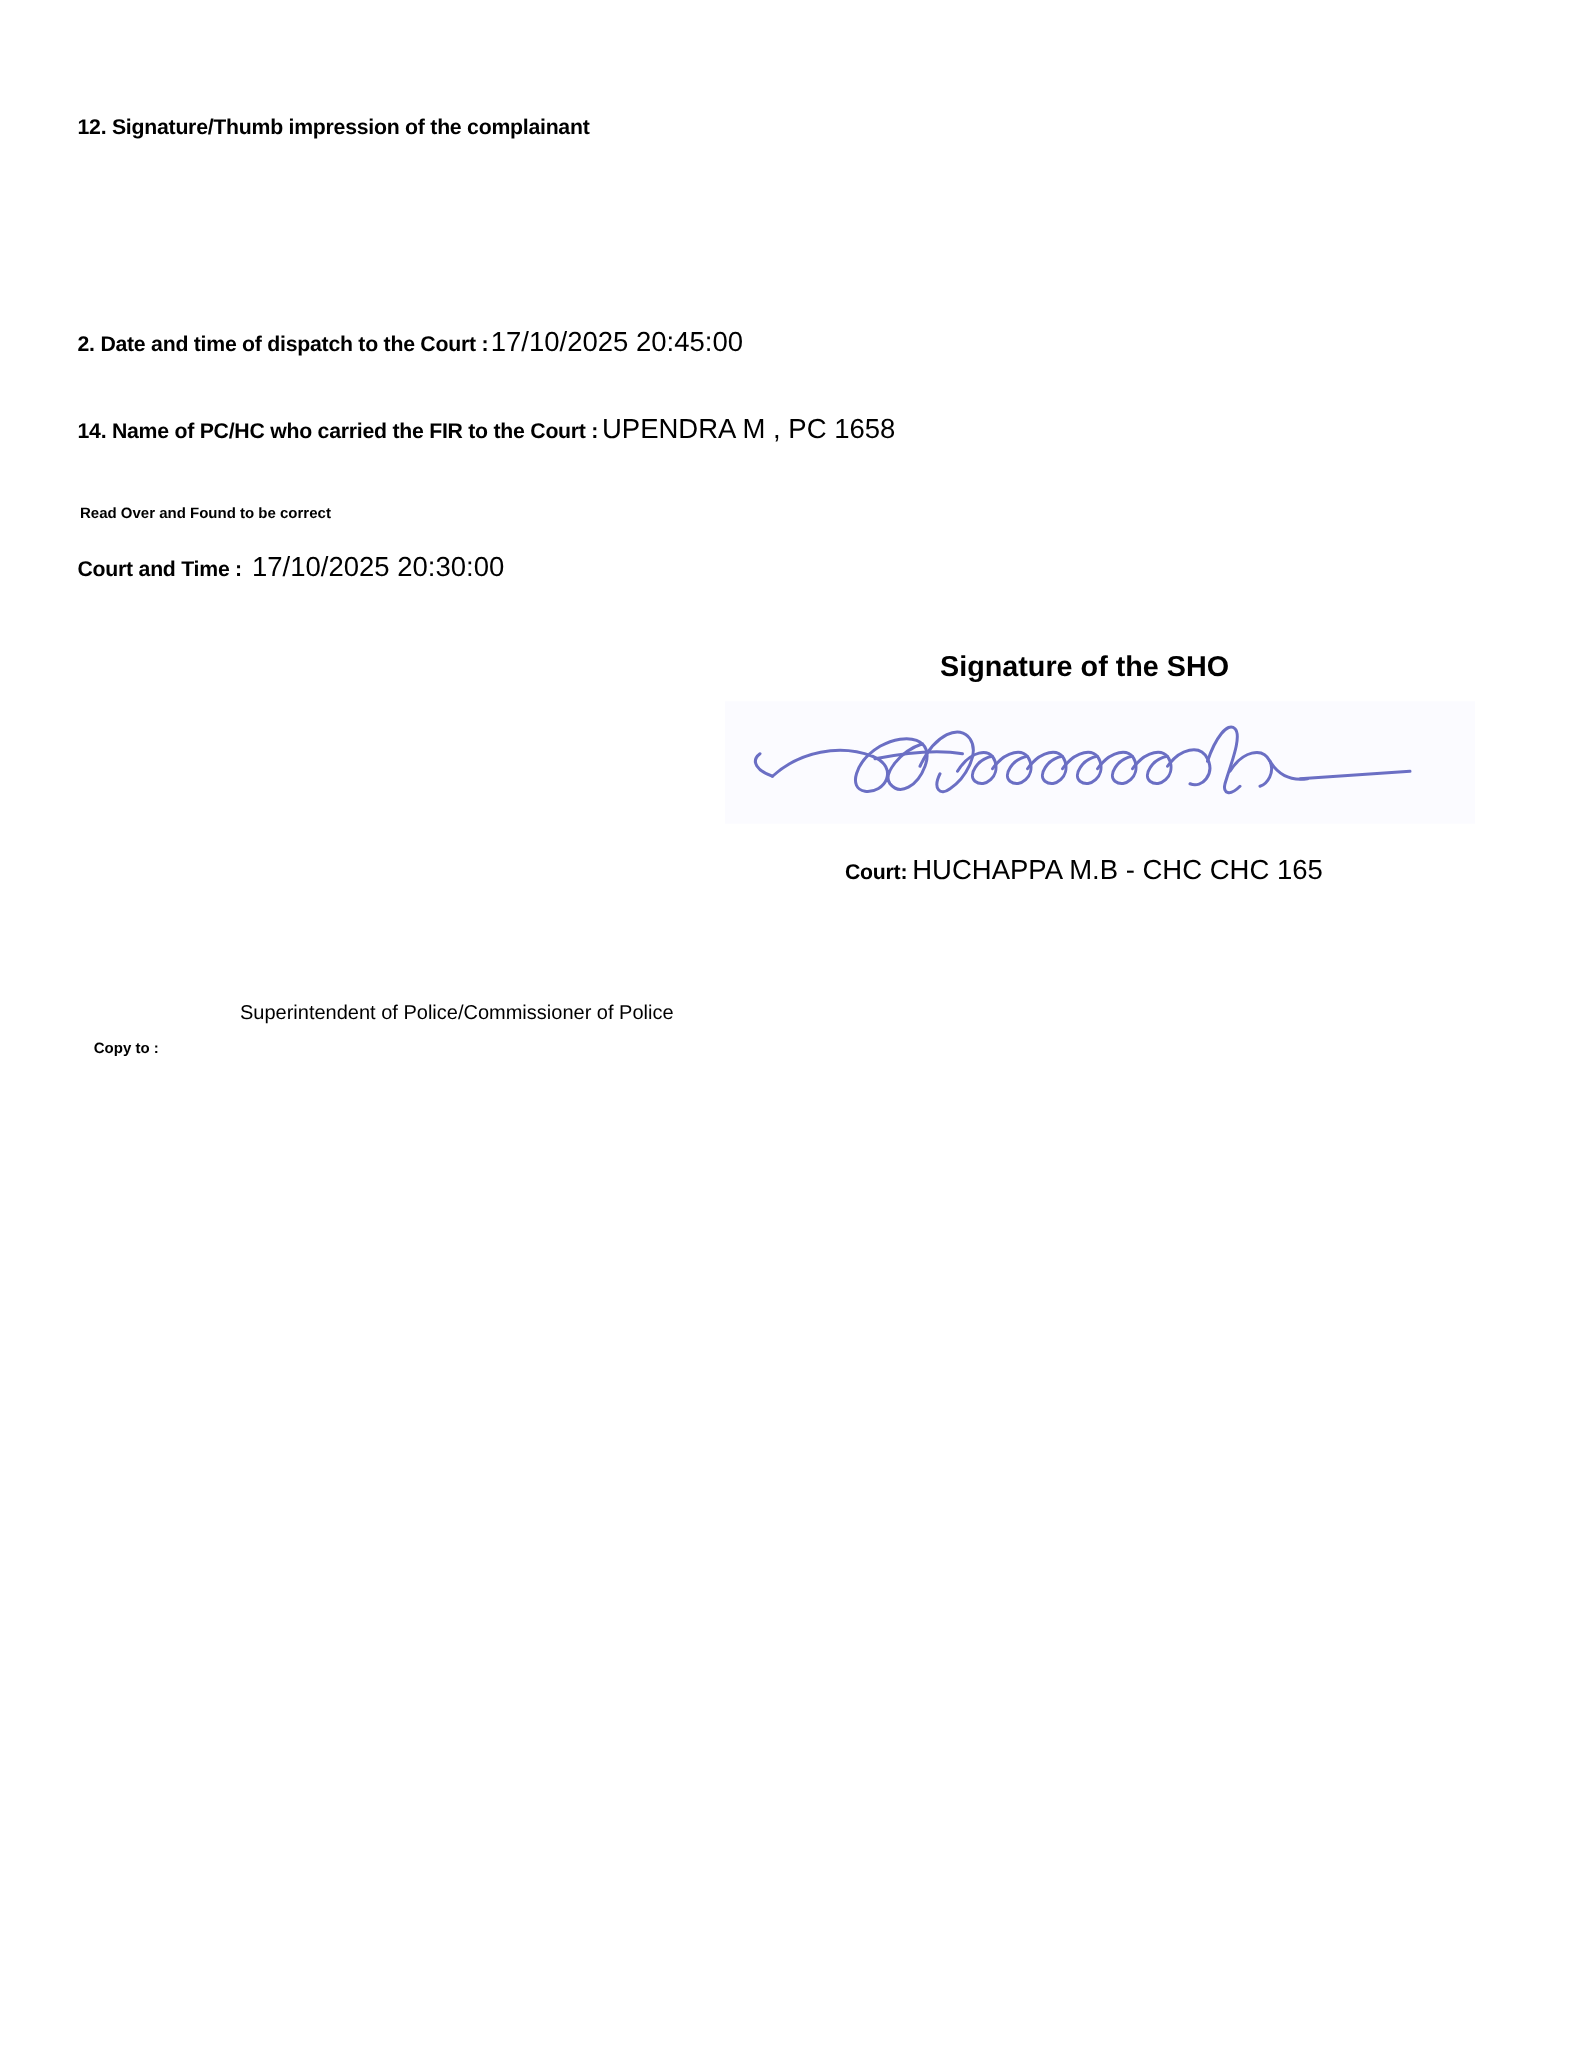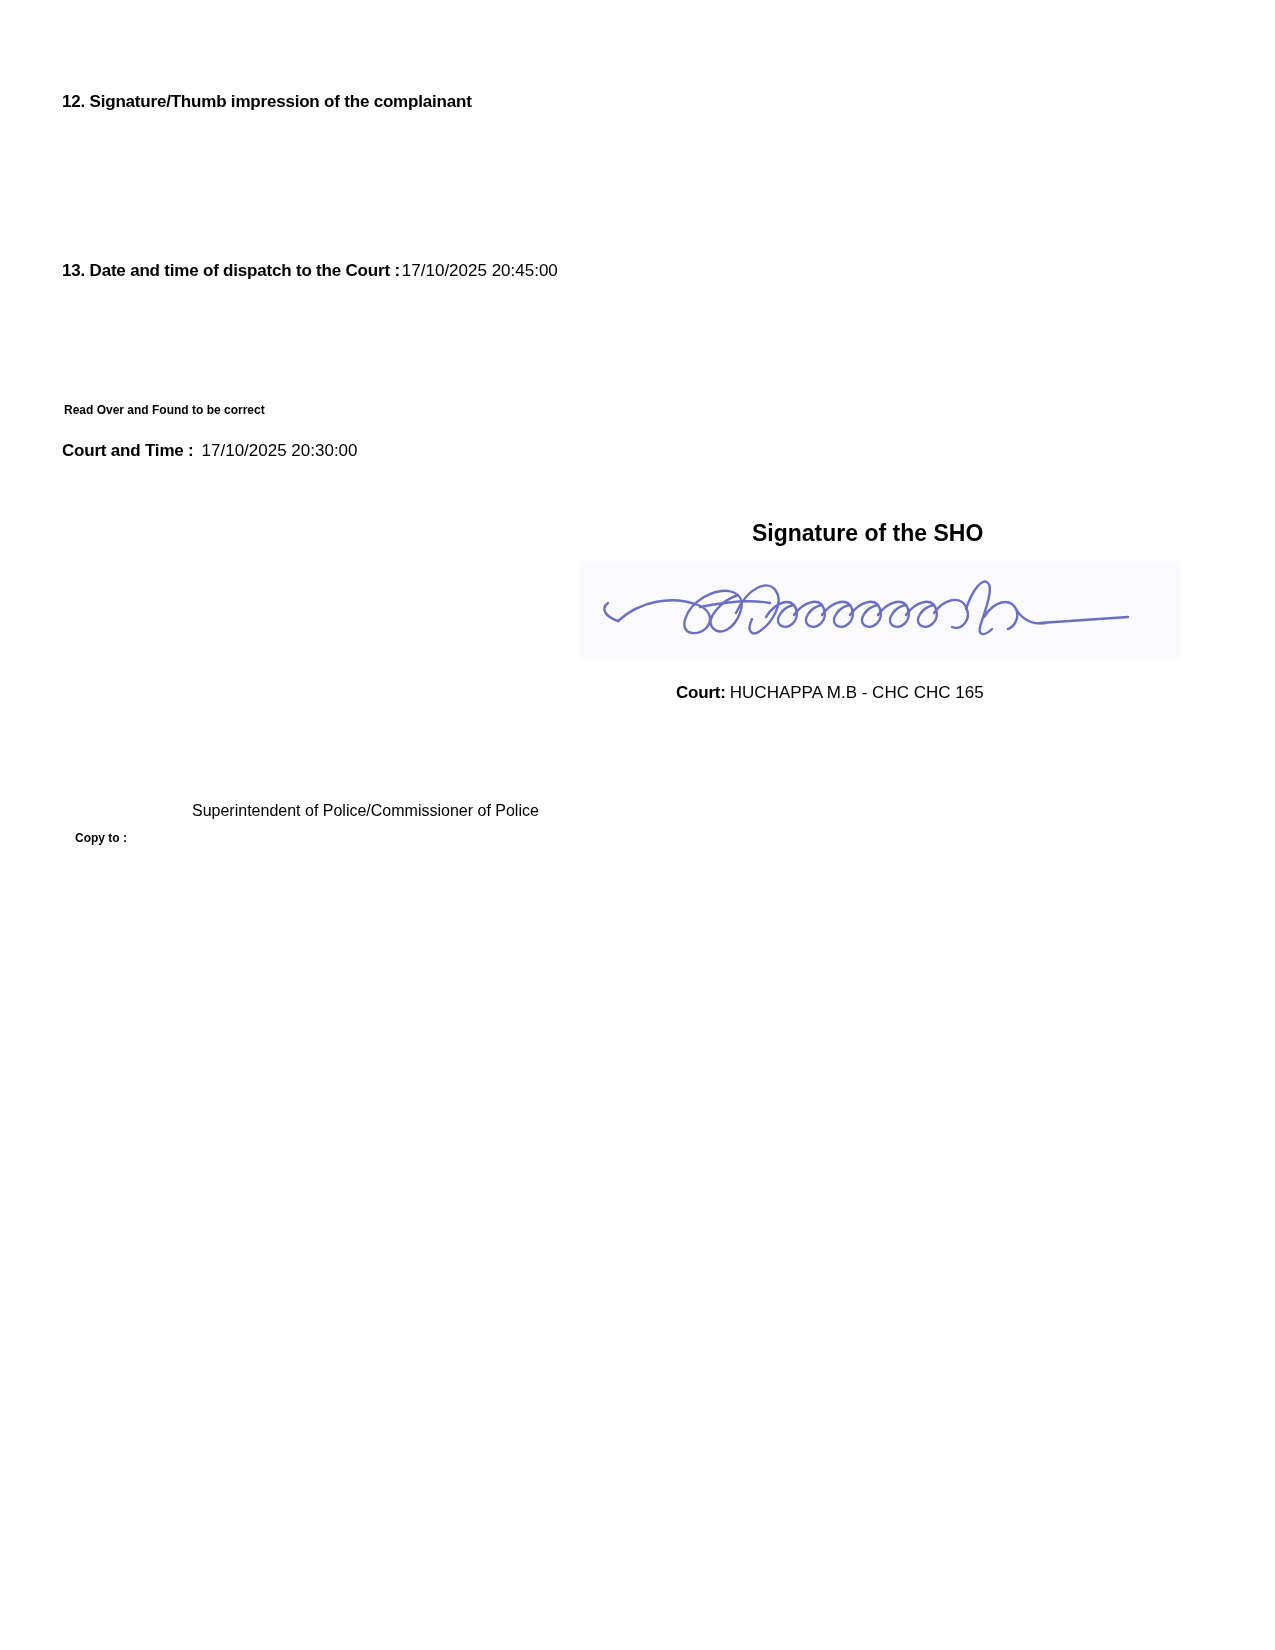--- a/index.html
+++ b/index.html
@@ -22,21 +22,21 @@
     box-sizing: border-box;
   }
   .lbl-bold {
     font-weight: bold;
     font-size: 17px;
     letter-spacing: -0.2px;
     text-align: center;
   }
   .val {
     font-weight: normal;
-    font-size: 17px;
+    font-size: 22px;
   }
 
   
   #item-12 {
     position: absolute;
     left: 62px;
     top: 92px;
   }
 
   
@@ -121,23 +121,26 @@
 </head>
 <body>
 
 <div class="page">
 
   <div id="item-12">
     <span class="lbl-bold">12. Signature/Thumb impression of the complainant</span>
   </div>
 
   <div id="item-13">
-    <span class="lbl-bold">13. Date and time of dispatch to the Court :</span><span class="val">17/10/2025  20:45:00</span>
+    <span class="lbl-bold">2. Date and time of dispatch to the Court :</span><span class="val">17/10/2025  20:45:00</span>
   </div>
 
+  <div id="item-14">
+    <span class="lbl-bold">14. Name of PC/HC who carried the FIR to the Court :</span><span class="val">UPENDRA M , PC 1658</span>
+  </div>
 
   <div id="read-over">Read Over and Found to be correct</div>
 
   <div id="read-over-datetime">
     <span class="lbl-bold">Court and Time :</span><span class="val">17/10/2025  20:30:00</span>
   </div>
 
   <div id="sho-sign-label">Signature of the SHO</div>
 
   <div id="sho-signature-image">

